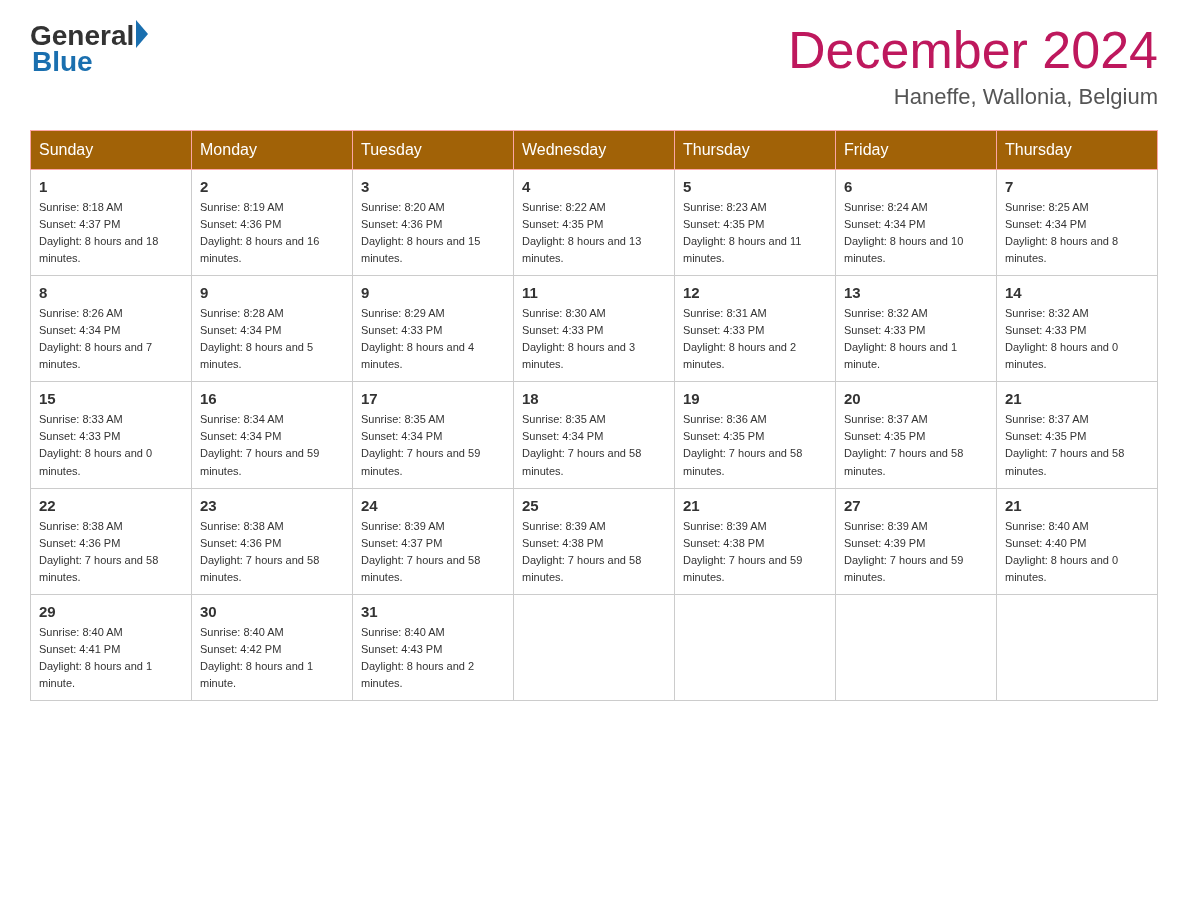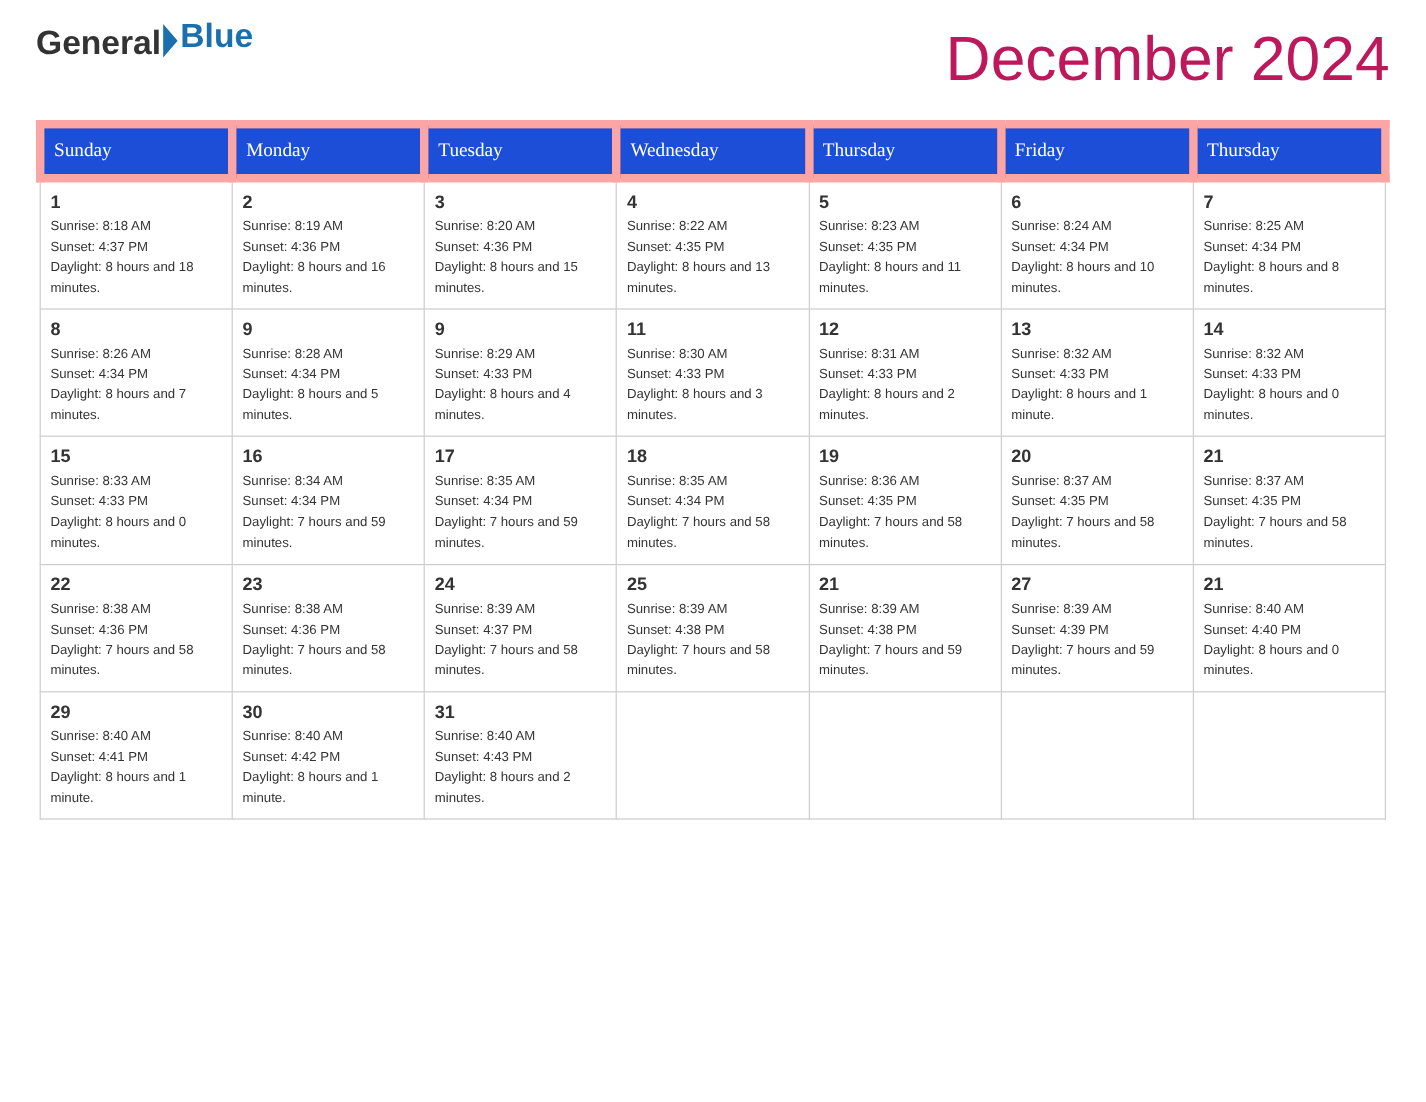--- a/index.html
+++ b/index.html
@@ -28,21 +28,21 @@
       border-top: 14px solid transparent;
       border-bottom: 14px solid transparent;
       display: inline-block;
       margin-left: 2px;
       vertical-align: middle;
       position: relative;
       top: -2px;
     }
     .logo-container {
       display: flex;
-      flex-direction: row;
+      flex-direction: column;
       align-items: flex-start;
     }
     .logo-line1 {
       display: flex;
       align-items: center;
     }
     .logo-line2 {
       font-size: 28px;
       font-weight: bold;
       color: #1a6faf;
@@ -62,28 +62,27 @@
       font-size: 22px;
       color: #555;
       margin-top: 4px;
     }
     .calendar {
       width: 100%;
       border-collapse: collapse;
       border: 1px solid #999;
     }
     .calendar th {
-      background-color: #1d4ed8;
+      background-color: #a16207;
       color: #fff;
       font-size: 16px;
       font-weight: normal;
       padding: 10px 8px;
       text-align: left;
-      border: 7px solid #fca5a5;
-      font-family: Liberation Serif, serif;
+      border: 1px solid #fca5a5;
     }
     .calendar td {
       vertical-align: top;
       padding: 8px;
       border: 1px solid #ccc;
       font-size: 13px;
       color: #333;
       width: 14.28%;
       min-height: 100px;
     }
@@ -122,20 +121,21 @@
 <div class="header">
   <div class="logo-container">
     <div class="logo-line1">
       <span class="logo-text-general">General</span>
       <span class="logo-arrow"></span>
     </div>
     <div class="logo-line2">Blue</div>
   </div>
   <div class="title-section">
     <div class="month-title">December 2024</div>
+    <div class="location">Haneffe, Wallonia, Belgium</div>
   </div>
 </div>
 
 <table class="calendar">
   <thead>
     <tr>
       <th>Sunday</th>
       <th>Monday</th>
       <th>Tuesday</th>
       <th>Wednesday</th>

